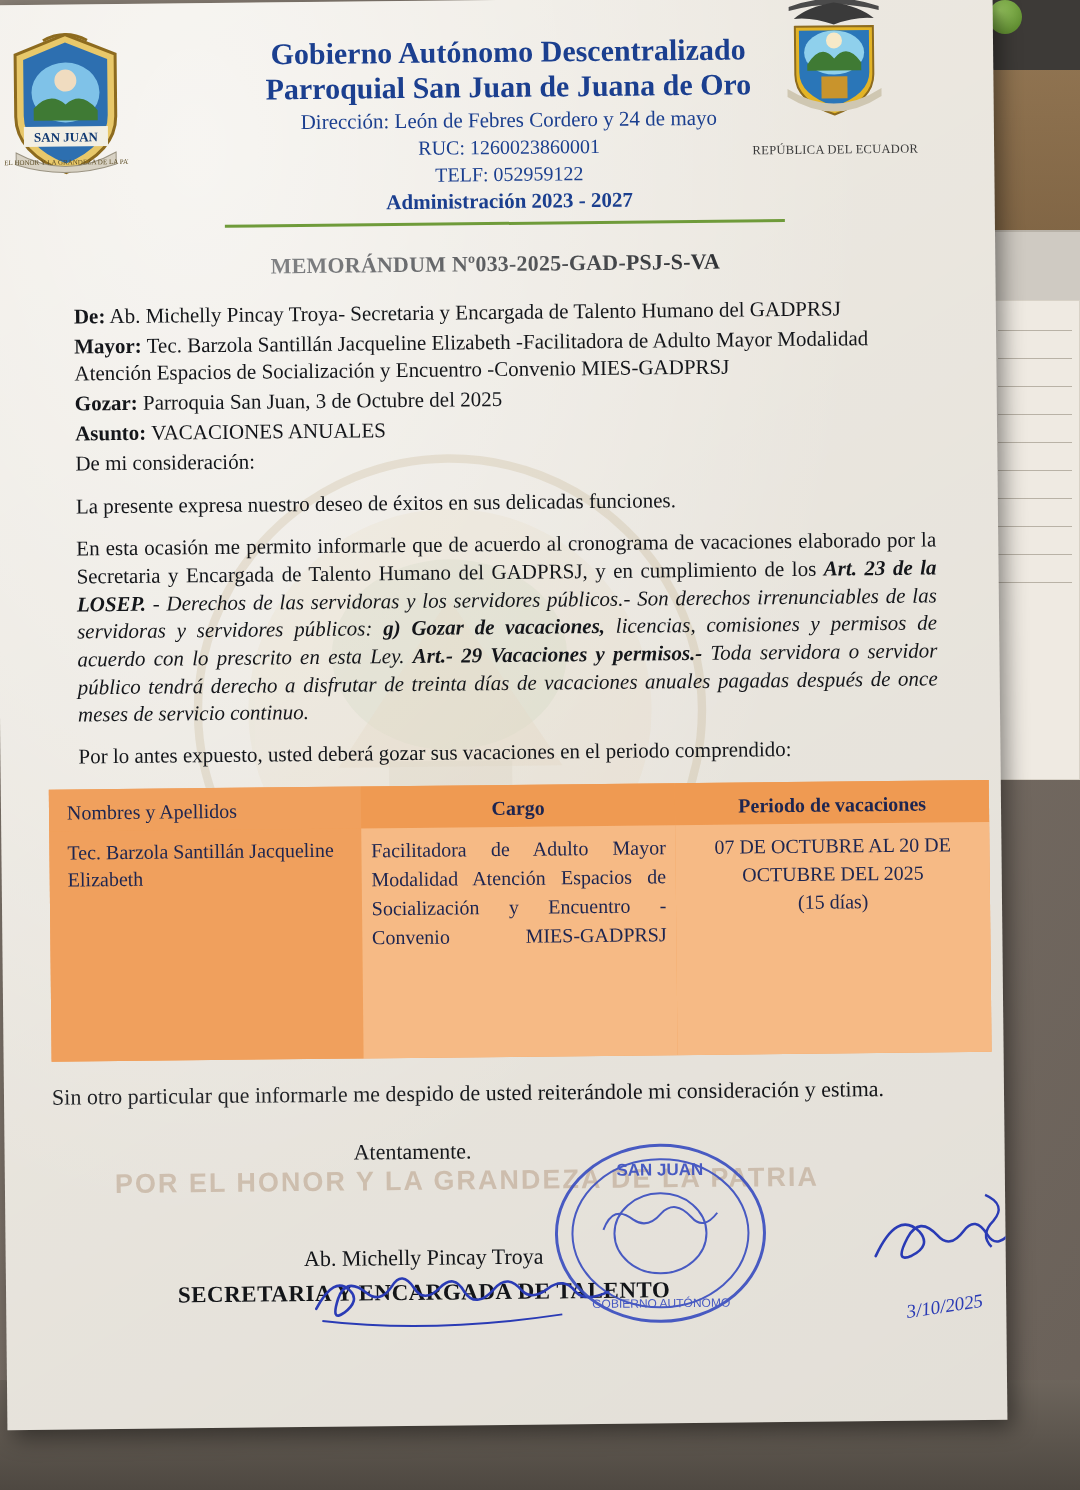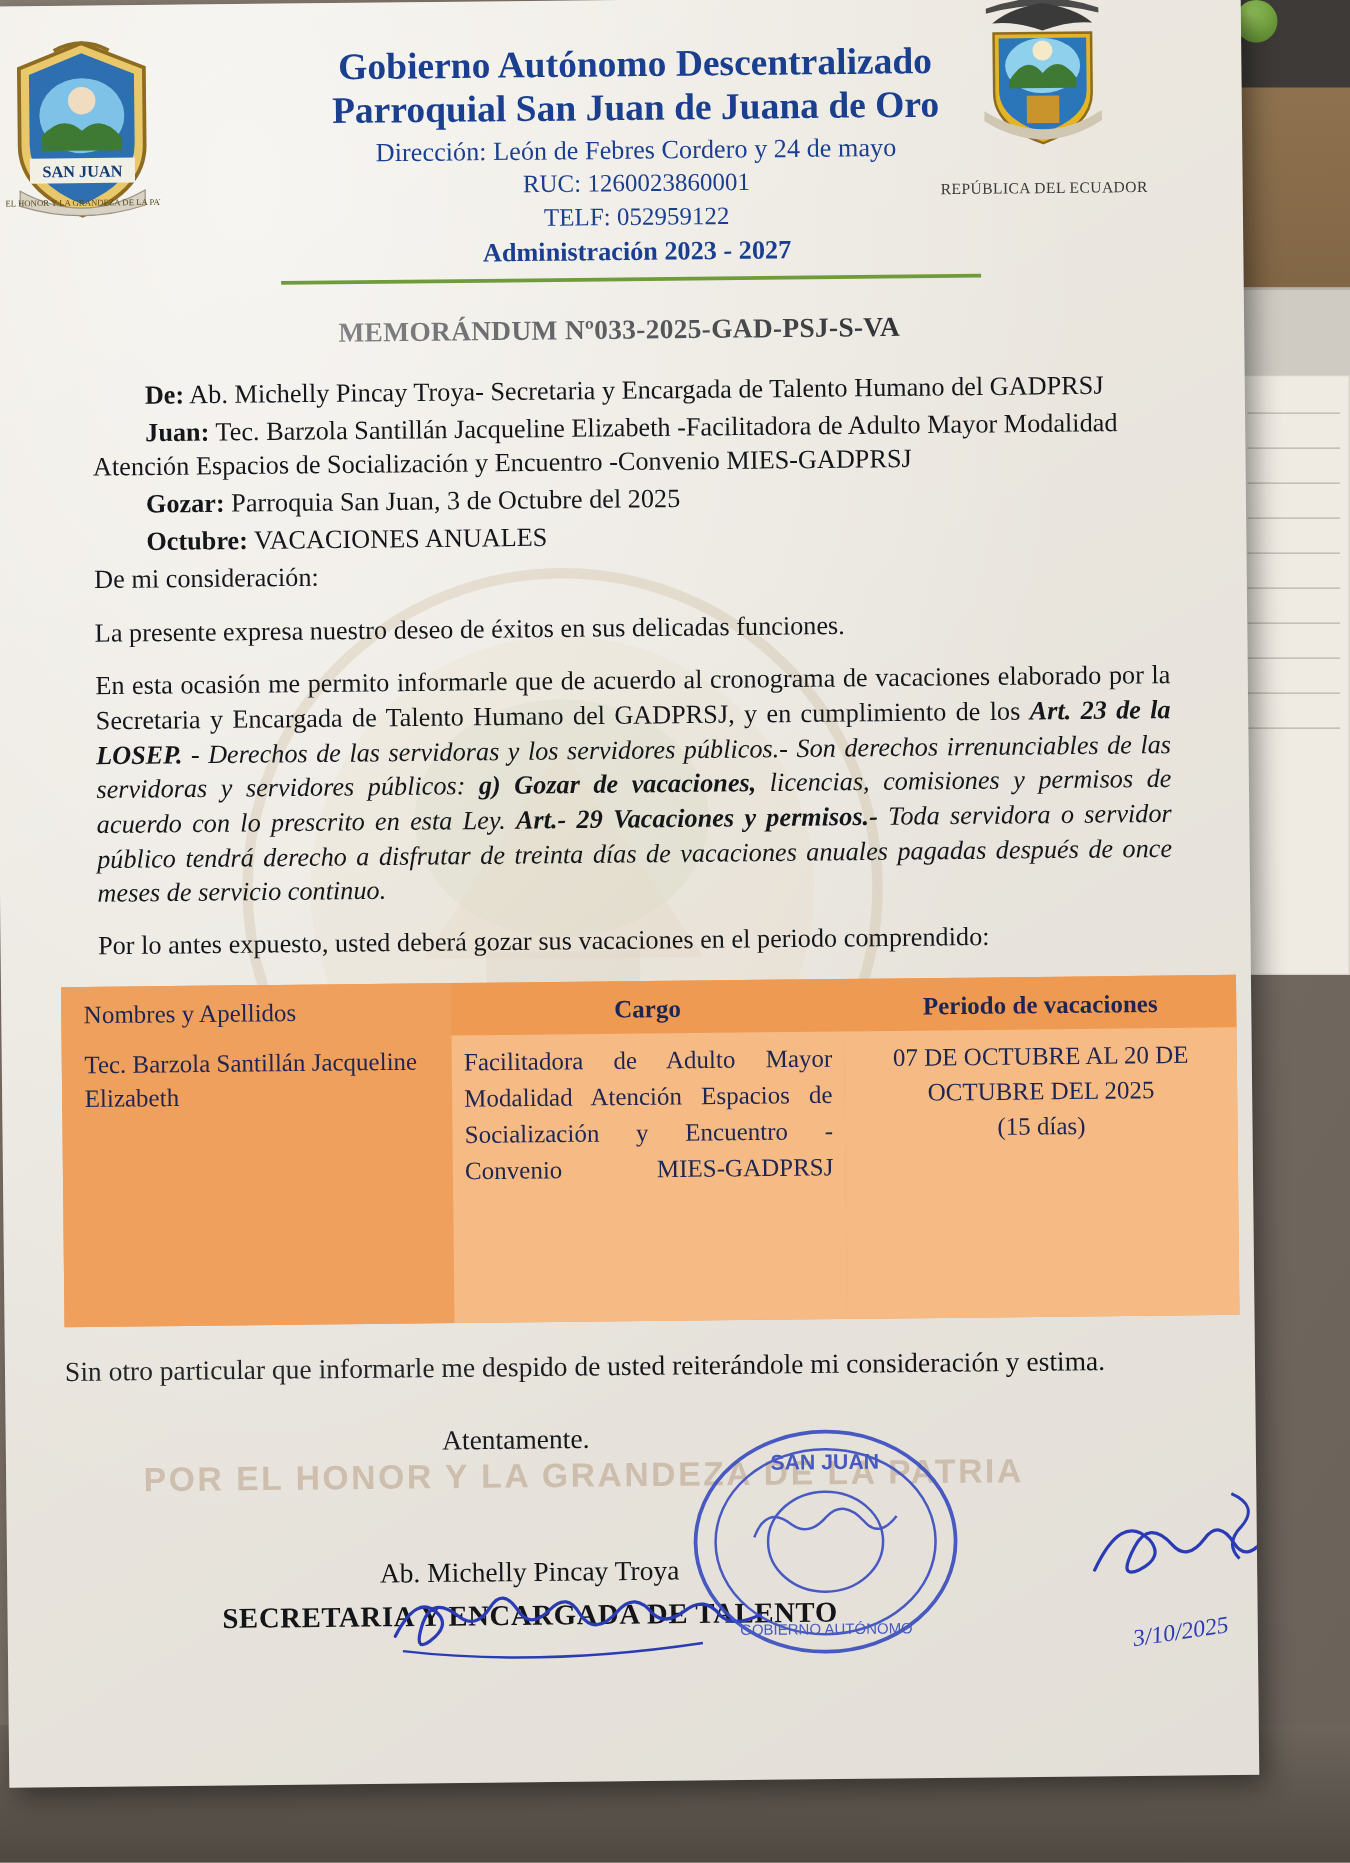--- a/index.html
+++ b/index.html
@@ -192,21 +192,21 @@
 
   
   .body {
     position: relative;
     margin: 22px 62px 0 78px;
     font-size: 21px;
     color: #14161a;
     line-height: 1.32;
   }
   .field { margin-bottom: 2px; }
-  .field b { font-weight: bold; margin-left: 42px; }
+  .field b { font-weight: bold; }
   .para { margin-top: 14px; text-align: justify; }
   .para.first { margin-top: 16px; }
   .law { font-style: italic; }
   .law b { font-style: italic; font-weight: bold; }
 
   
   .tbl {
     position: relative;
     margin: 18px 0 0 -30px;
     width: 940px;
@@ -381,31 +381,31 @@
     <div class="memo-number">MEMORÁNDUM Nº033-2025-GAD-PSJ-S-VA</div>
 
     <div class="body">
 
       <div class="field">
         <b>De:</b>
         <span>Ab. Michelly Pincay Troya- Secretaria y Encargada de Talento Humano del GADPRSJ</span>
       </div>
 
       <div class="field">
-        <b>Juan:</b>
+        <b>Mayor:</b>
         <span>Tec. Barzola Santillán Jacqueline Elizabeth -Facilitadora de Adulto Mayor Modalidad Atención Espacios de Socialización y Encuentro -Convenio MIES-GADPRSJ</span>
       </div>
 
       <div class="field">
         <b>Gozar:</b>
         <span>Parroquia San Juan, 3 de Octubre del 2025</span>
       </div>
 
       <div class="field">
-        <b>Octubre:</b>
+        <b>Asunto:</b>
         <span>VACACIONES ANUALES</span>
       </div>
 
       <div class="field">De mi consideración:</div>
 
       <div class="para first">La presente expresa nuestro deseo de éxitos en sus delicadas funciones.</div>
 
       <div class="para">
         <span>En esta ocasión me permito informarle que de acuerdo al cronograma de vacaciones elaborado por la Secretaria y Encargada de Talento Humano del GADPRSJ, y  en cumplimiento de los </span><span class="law"><b>Art. 23 de la LOSEP.</b><span> - Derechos de las servidoras y los servidores públicos.-</span><span> Son derechos irrenunciables de las servidoras y servidores públicos: </span><b>g) Gozar de vacaciones,</b><span> licencias, comisiones y permisos de acuerdo con lo prescrito en esta Ley. </span><b>Art.- 29 Vacaciones y permisos.-</b><span> Toda servidora o servidor público tendrá derecho a disfrutar de treinta días de vacaciones anuales pagadas después de once meses de servicio continuo.</span></span>
       </div>

